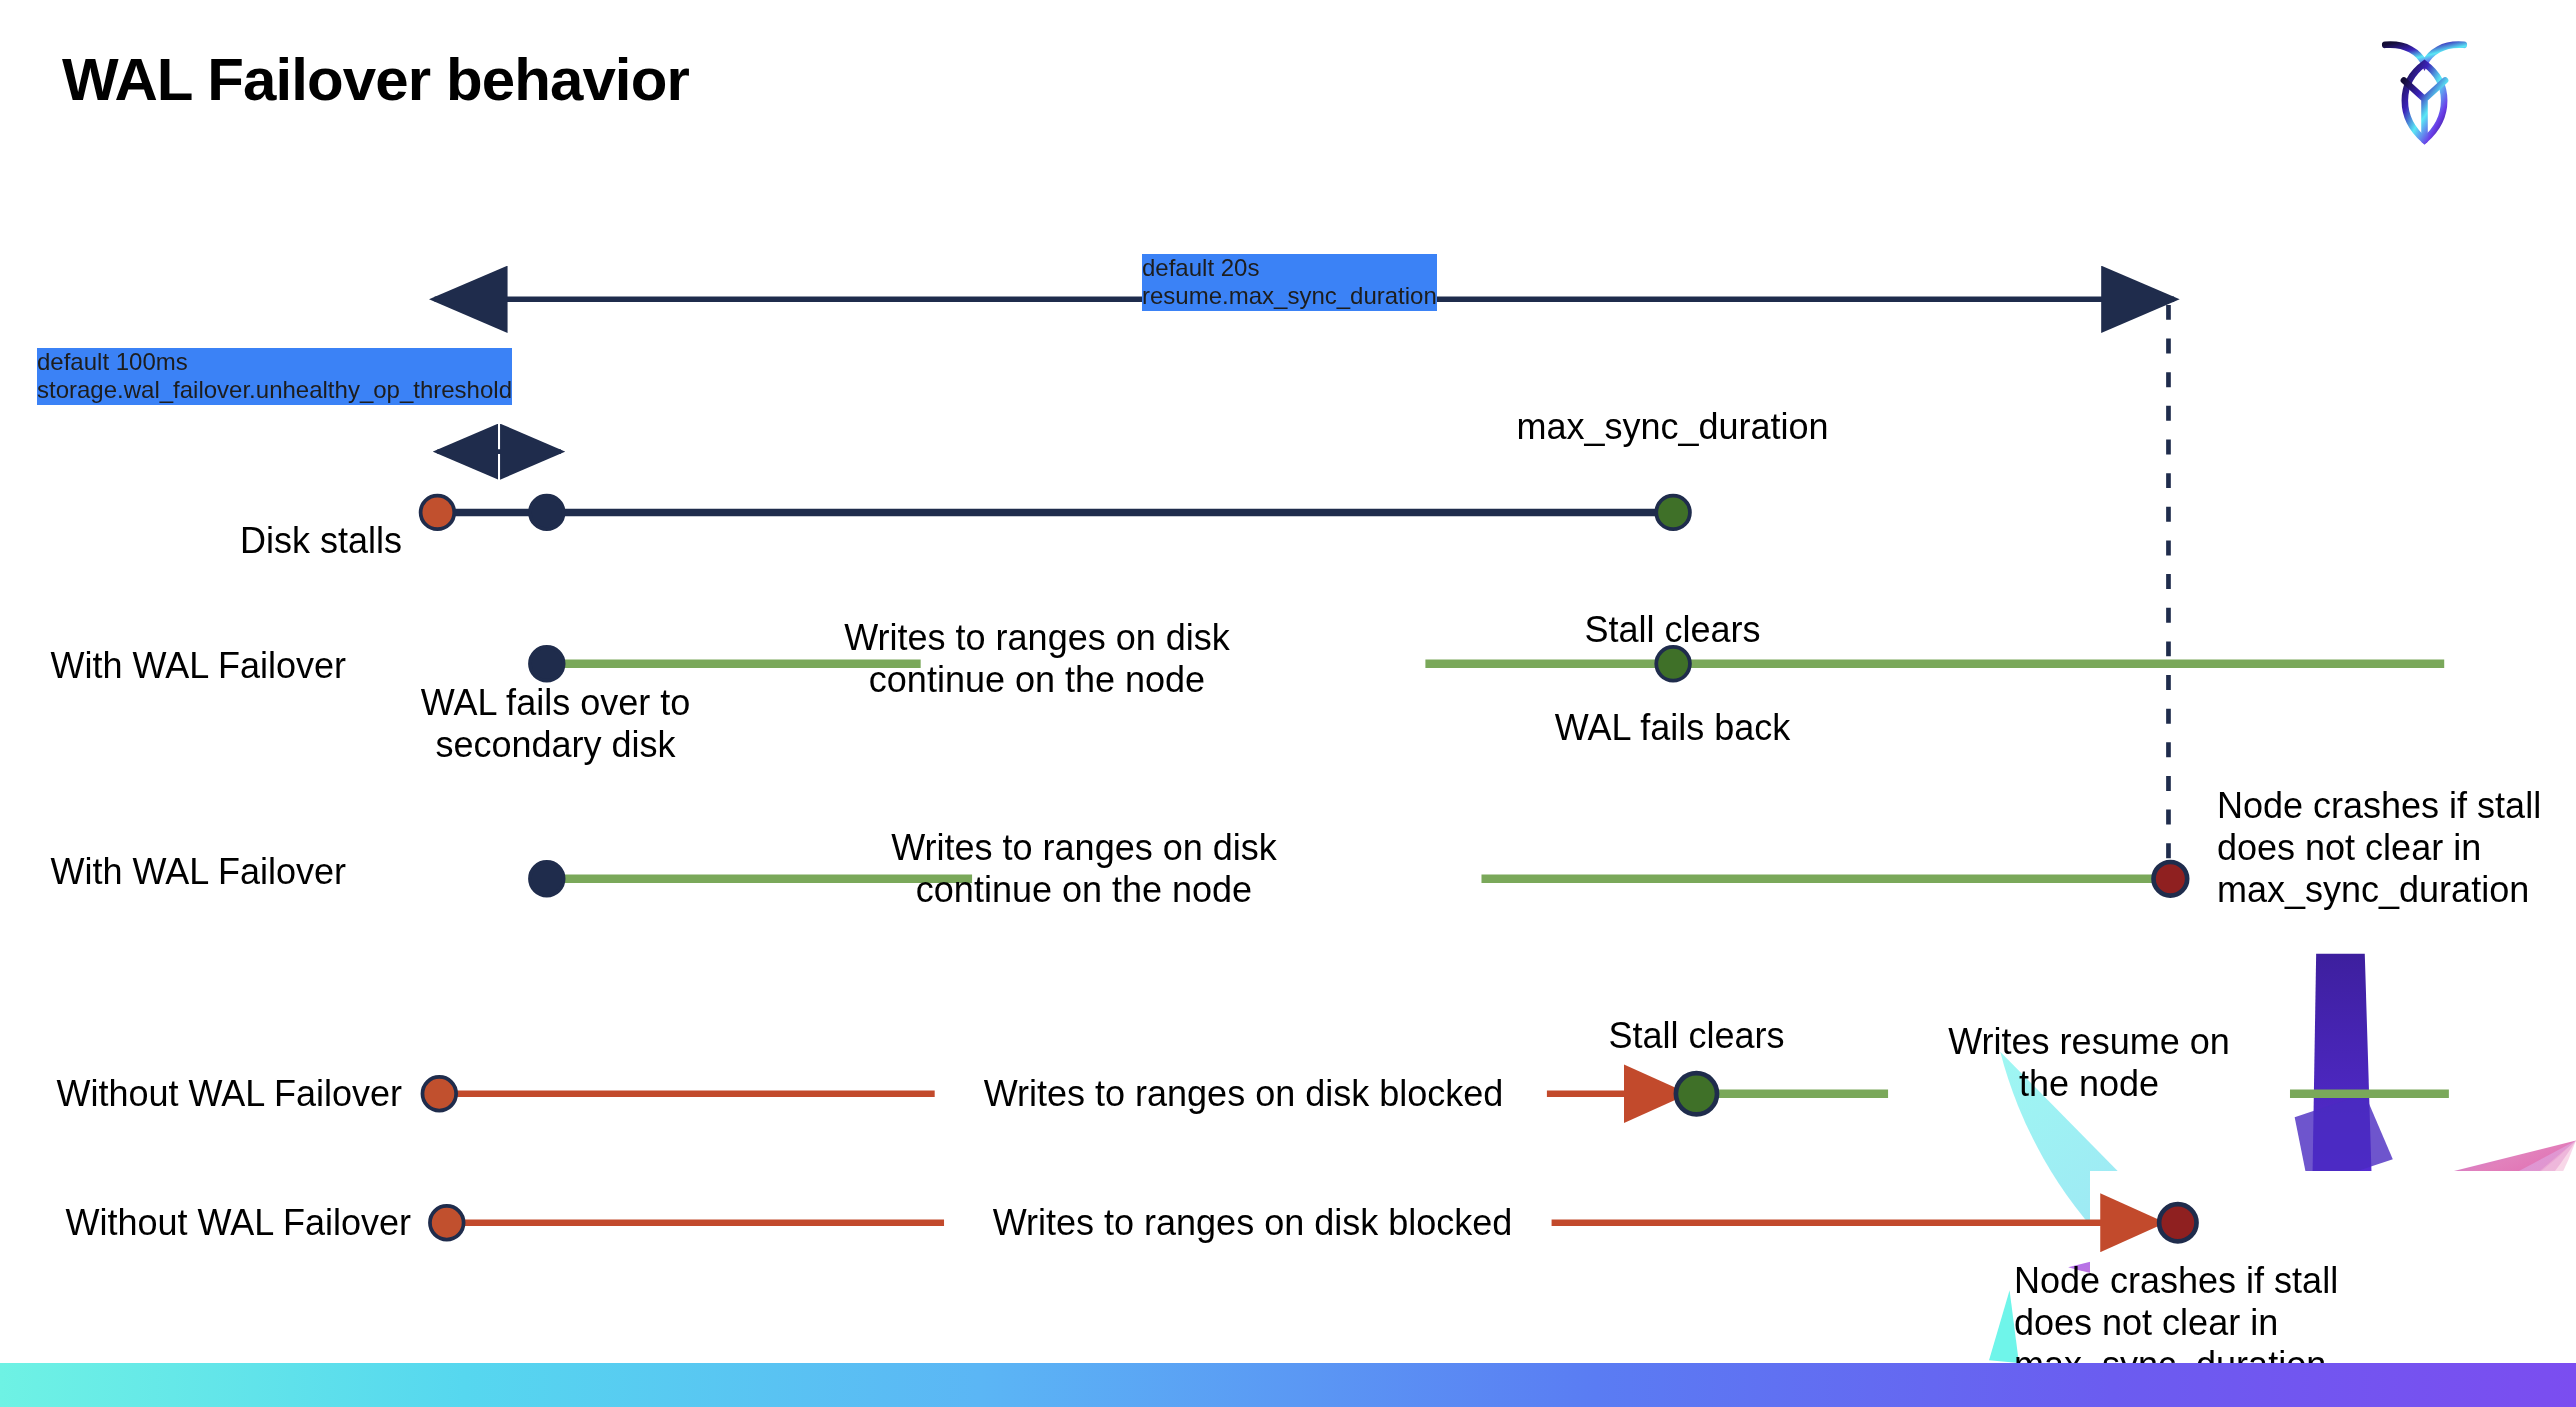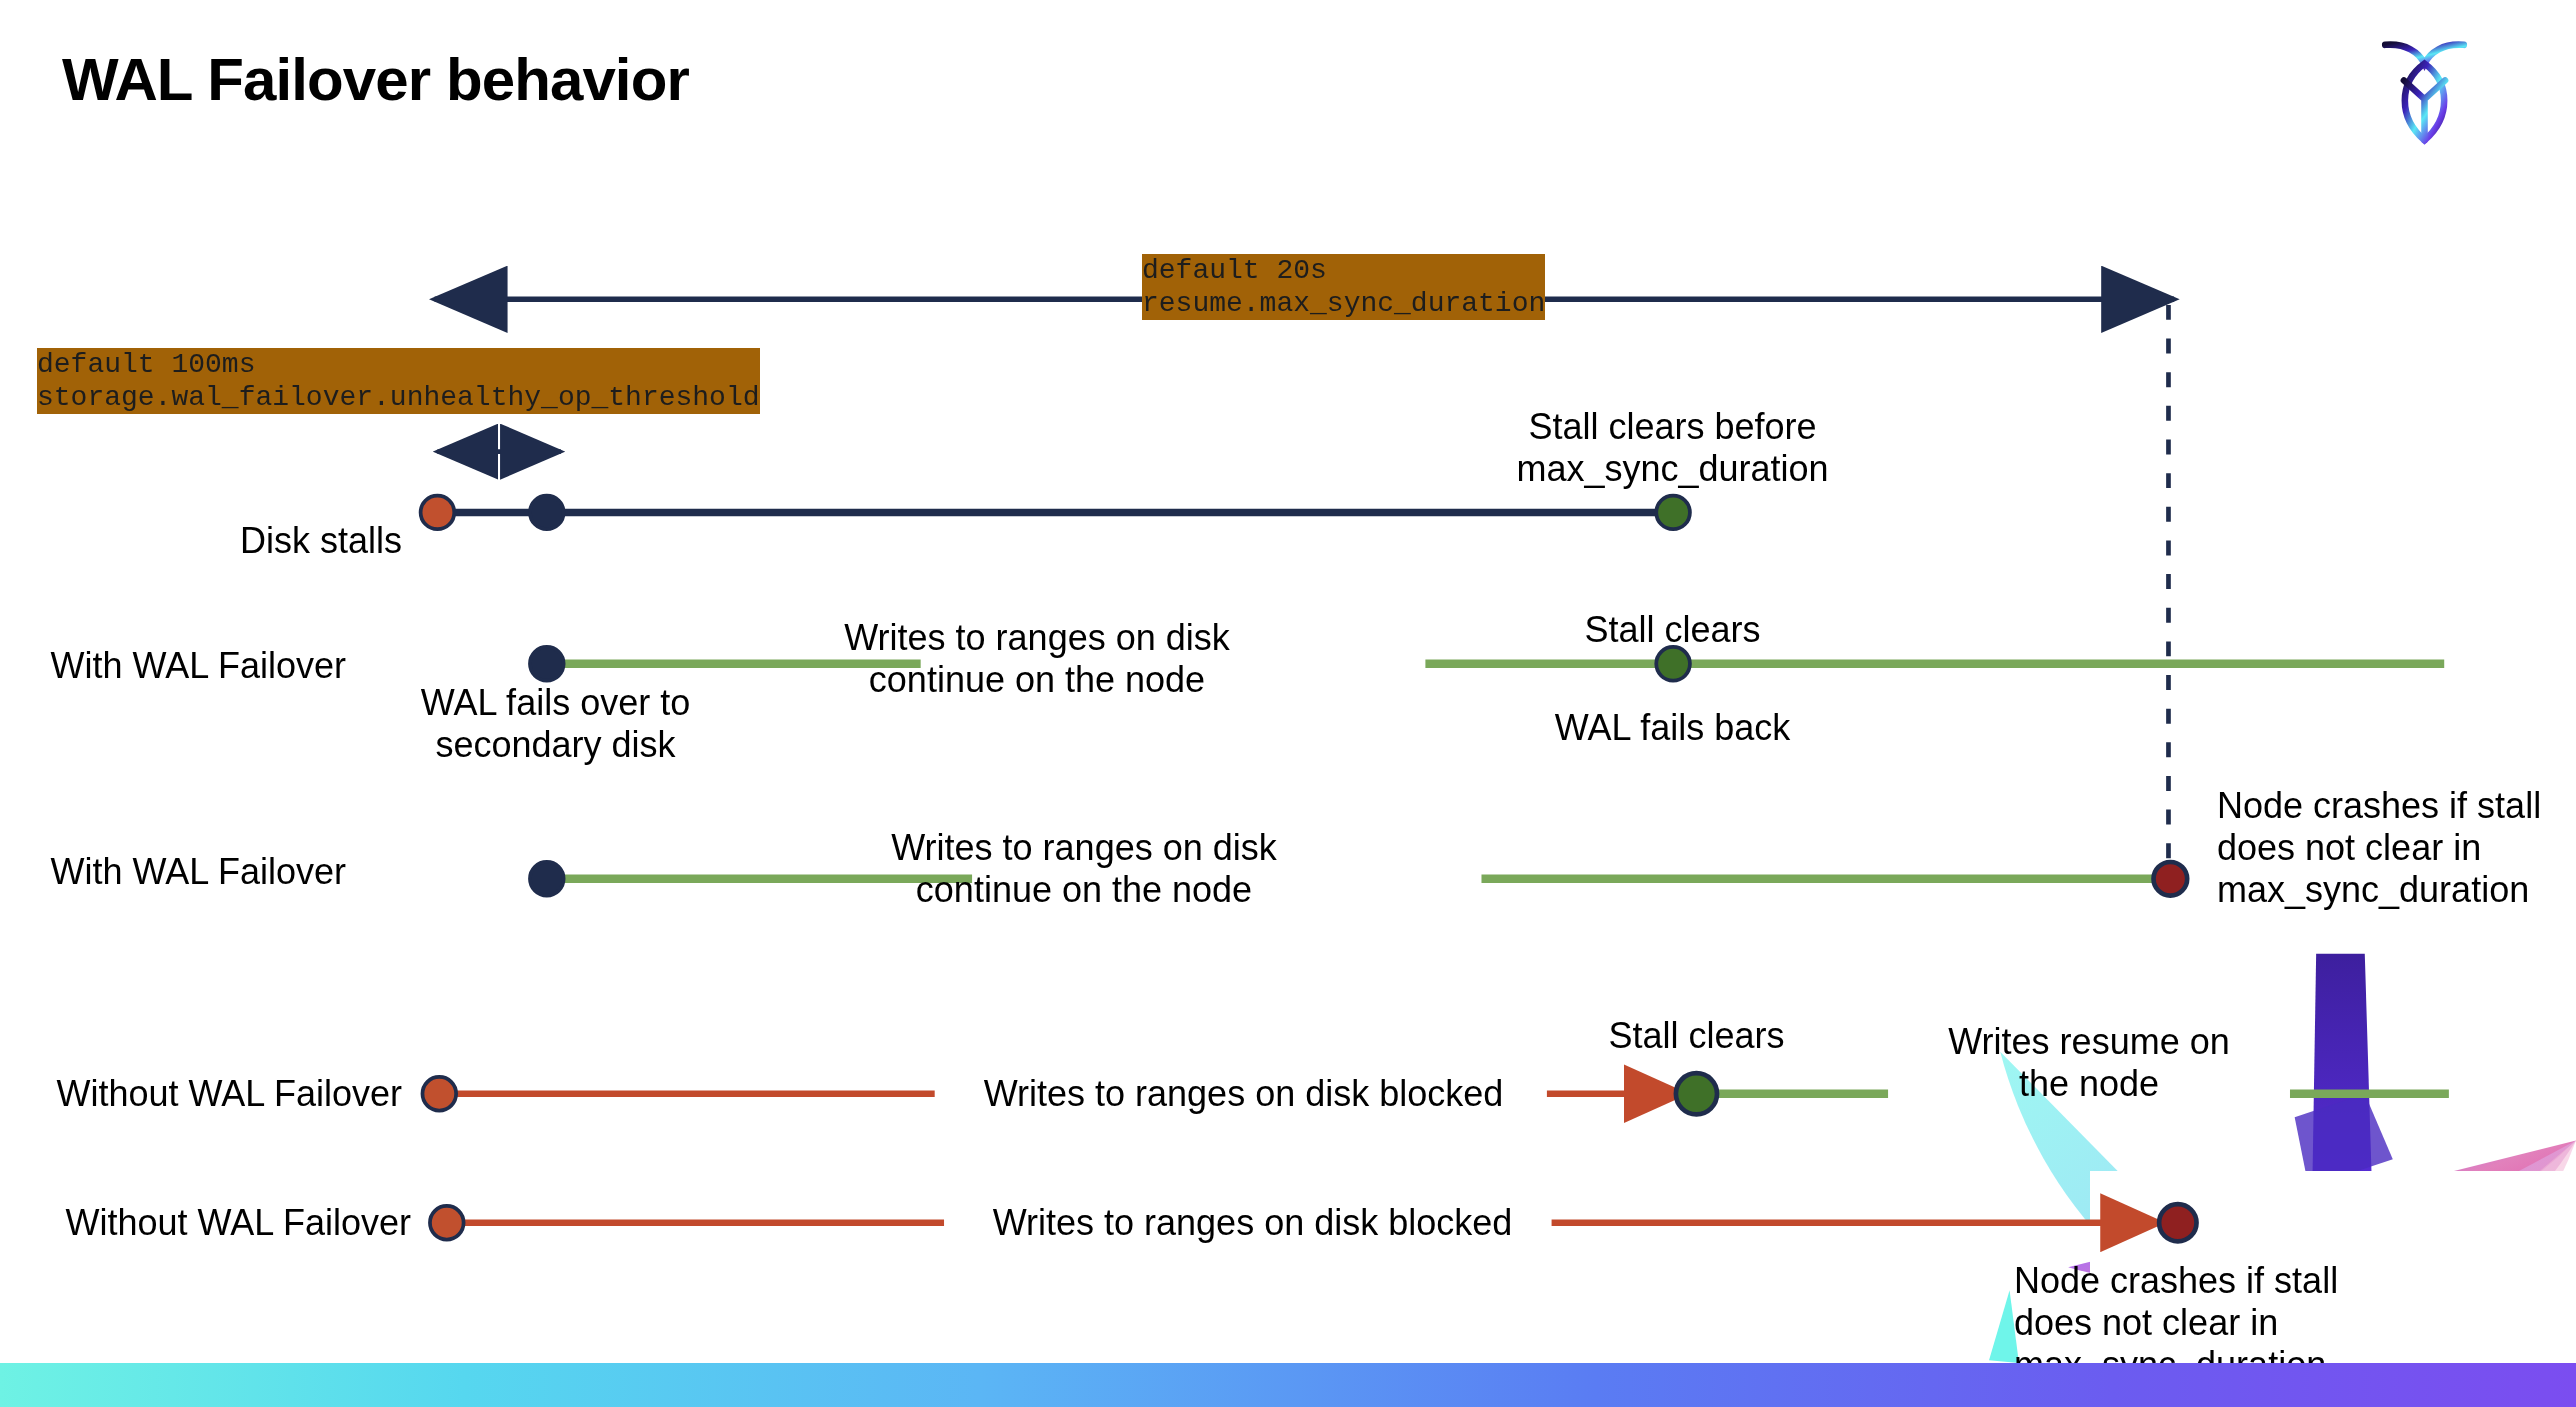--- a/index.html
+++ b/index.html
@@ -12,23 +12,23 @@
   }
   #stage{position:absolute;left:0;top:0;width:2576px;height:1408px;}
   svg.layer{position:absolute;left:0;top:0;width:2576px;height:1408px;}
   .ttl{
     position:absolute;left:62px;top:45px;
     font-size:60px;font-weight:bold;color:#000000;
     letter-spacing:-0.9px;white-space:nowrap;
   }
   .mono{
     position:absolute;
-    font-family:Liberation Mono, monospace;
-    font-size:28px;color:#1d1d1d;white-space:nowrap;
-    background:#a16207;line-height:1.18;
+    font-family:Liberation Sans, sans-serif;
+    font-size:24px;color:#1d1d1d;white-space:nowrap;
+    background:#3b82f6;line-height:1.18;
   }
   .lbl{
     position:absolute;color:#000000;
     font-size:36px;line-height:1.17;white-space:nowrap;
   }
   .lbl.ctr{text-align:center;}
   .lbl.rt{text-align:right;}
   .lbl.lf{text-align:left;}
   .logo{position:absolute;right:99px;top:28px;width:105px;height:117px;}
   .bottombar{
@@ -176,21 +176,20 @@
     <span>default 20s</span><br>
     <span>resume.max_sync_duration</span>
   </div>
   <div class="mono" style="left:37px;top:348px;">
     <span>default 100ms</span><br>
     <span>storage.wal_failover.unhealthy_op_threshold</span>
   </div>
 
   <div class="lbl rt" style="left:0px;top:520px;width:402px;">Disk stalls</div>
   <div class="lbl ctr" style="left:1439px;top:406px;width:467px;">
-    <div>Stall clears before</div>
     <div>max_sync_duration</div>
   </div>
 
   <div class="lbl rt" style="left:0px;top:645px;width:346px;">With WAL Failover</div>
   <div class="lbl ctr" style="left:710px;top:617px;width:654px;">
     <div>Writes to ranges on disk</div>
     <div>continue on the node</div>
   </div>
   <div class="lbl ctr" style="left:1439px;top:609px;width:467px;">Stall clears</div>
   <div class="lbl ctr" style="left:1439px;top:707px;width:467px;">

